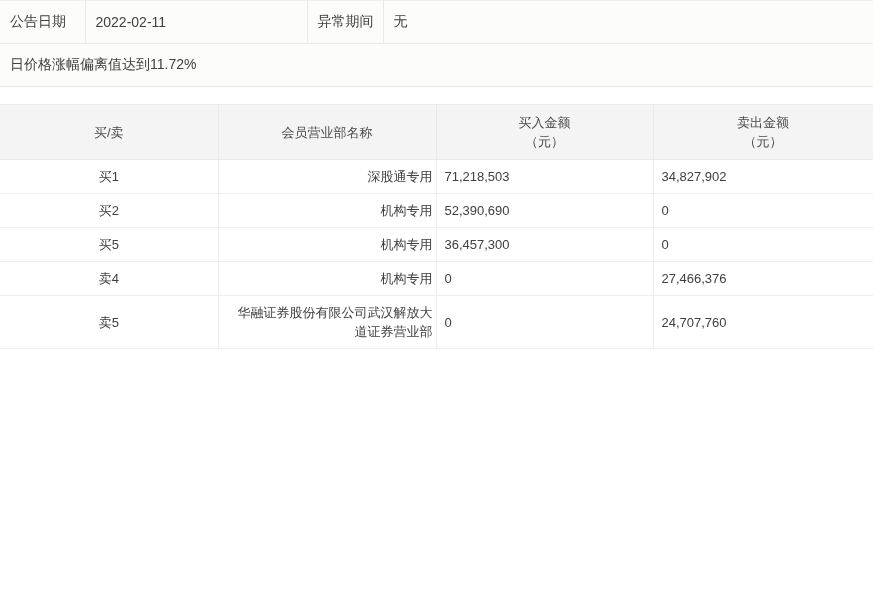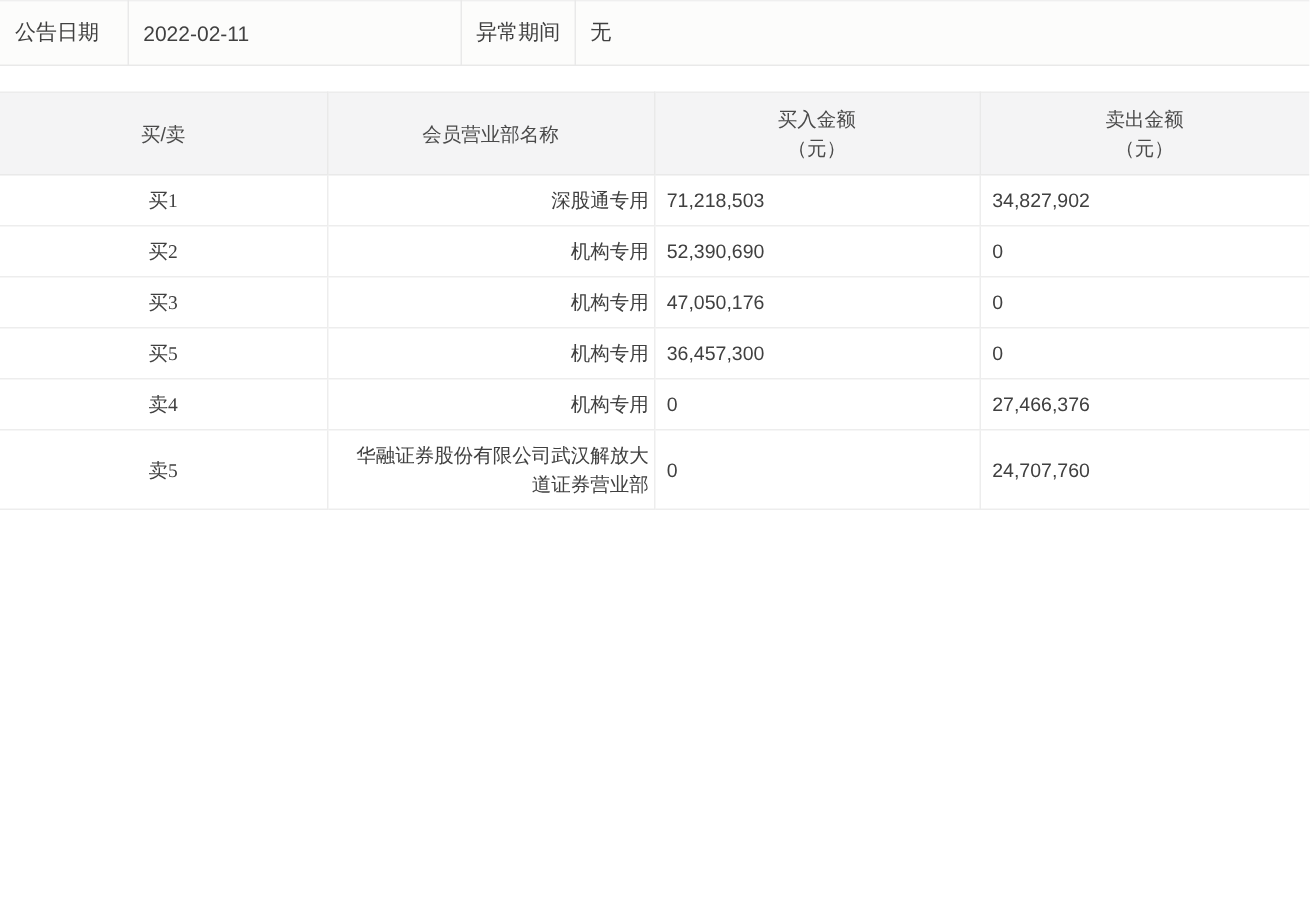--- a/index.html
+++ b/index.html
@@ -53,21 +53,21 @@
   }
   .data-table tbody td {
     background: #ffffff;
     border-right: 1px solid #ededed;
     border-bottom: 1px solid #ededed;
     font-size: 13px;
     line-height: 19px;
     padding: 7px 8px;
     vertical-align: middle;
   }
-  .data-table td.col-rank  { text-align: center; font-family: Liberation Serif, serif; }
+  .data-table td.col-rank  { text-align: center; }
   .data-table td.col-branch{ text-align: right; padding-left: 10px; padding-right: 3px; word-break: break-all; }
   .data-table td.col-buy,
   .data-table td.col-sell  { padding-right: 8px; white-space: nowrap; }
 </style>
 </head>
 <body>
 
 <div class="page">
 
   <table class="info-table">
@@ -78,20 +78,23 @@
       <col style="width:167px">
         <col style="width:170px">
         <col style="width:153px">
     </colgroup>
     <tbody>
         <tr class="info-r1">
       <td>公告日期</td>
       <td>2022-02-11</td>
       <td>异常期间</td>
       <td colspan="3">无</td>
+    </tr>
+    <tr class="info-r3">
+      <td colspan="6">日价格涨幅偏离值达到11.72%</td>
     </tr>
   </tbody>
     </table>
 
   <div class="gap"></div>
 
   <table class="data-table">
     <colgroup>
       <col style="width:218px">
         <col style="width:218px">
@@ -125,26 +128,20 @@
           <td class="col-buy">71,218,503</td>
           <td class="col-sell">34,827,902</td>
         </tr>
         <tr>
           <td class="col-rank">买2</td>
           <td class="col-branch">机构专用</td>
           <td class="col-buy">52,390,690</td>
           <td class="col-sell">0</td>
         </tr>
         <tr>
-          <td class="col-rank">买3</td>
-          <td class="col-branch">机构专用</td>
-          <td class="col-buy">47,050,176</td>
-          <td class="col-sell">0</td>
-        </tr>
-        <tr>
           <td class="col-rank">买5</td>
           <td class="col-branch">机构专用</td>
           <td class="col-buy">36,457,300</td>
           <td class="col-sell">0</td>
         </tr>
         <tr>
           <td class="col-rank">卖4</td>
           <td class="col-branch">机构专用</td>
           <td class="col-buy">0</td>
           <td class="col-sell">27,466,376</td>

